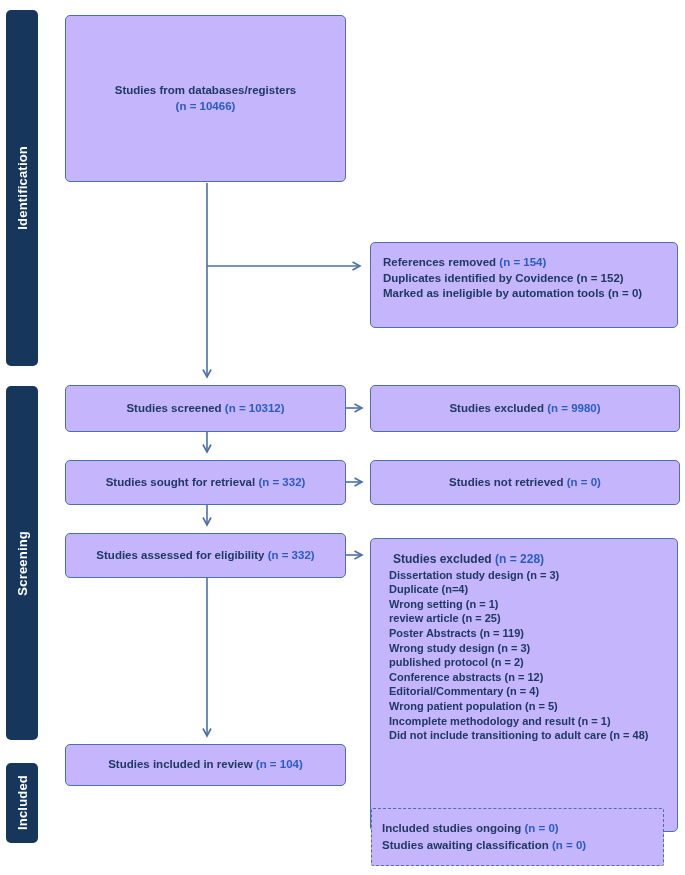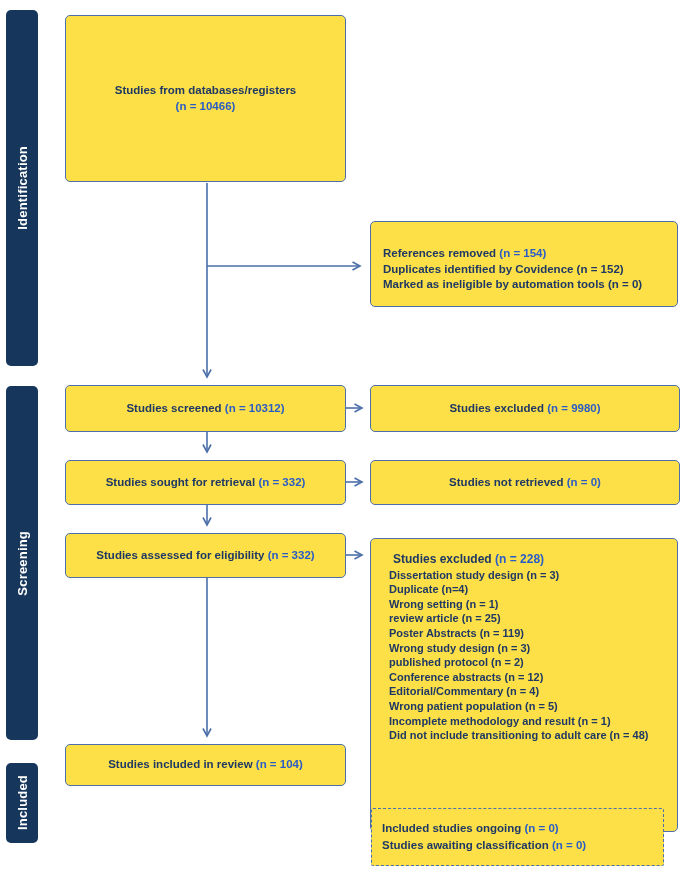--- a/index.html
+++ b/index.html
@@ -27,34 +27,34 @@
   .stage-bar span{
     writing-mode:vertical-rl;
     transform:rotate(180deg);
     color:#ffffff;
     font-size:13px;
     letter-spacing:0.2px;
     white-space:nowrap;
   }
   .box{
     position:absolute;
-    background:#fde047;
+    background:#c4b5fd;
     border:1.5px solid var(--border);
     border-radius:5px;
     box-sizing:border-box;
     font-size:11.5px;
     line-height:15.5px;
   }
   .box.center{
     display:flex;flex-direction:column;
     align-items:center;justify-content:center;
     text-align:center;
   }
   .box .n, .n{color:var(--blue);}
-  .list-box{padding:24px 8px 0 12px;}
+  .list-box{padding:12px 8px 0 12px;margin-top:21px;}
   .big-list{padding:13px 6px 0 18px;font-size:11px;line-height:14.6px;}
   .big-list .hdr{font-size:12px;margin:0 0 1px 4px;}
   .dashed{
     border-style:dashed;
     border-radius:2px;
     padding:11px 8px 0 10px;
     line-height:16.5px;
   }
   .line{white-space:nowrap;}
   svg.connectors{position:absolute;left:0;top:0;pointer-events:none;}

